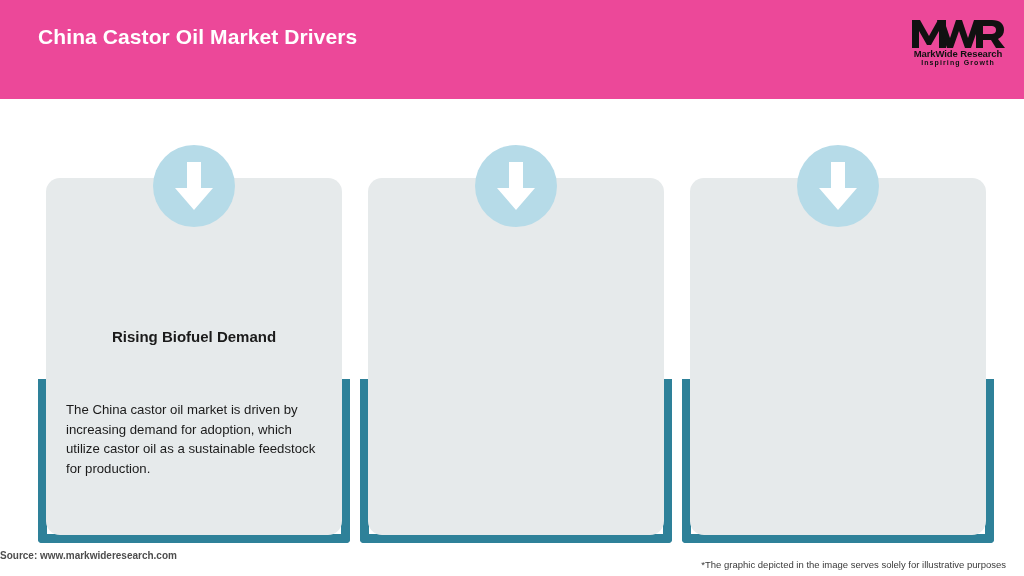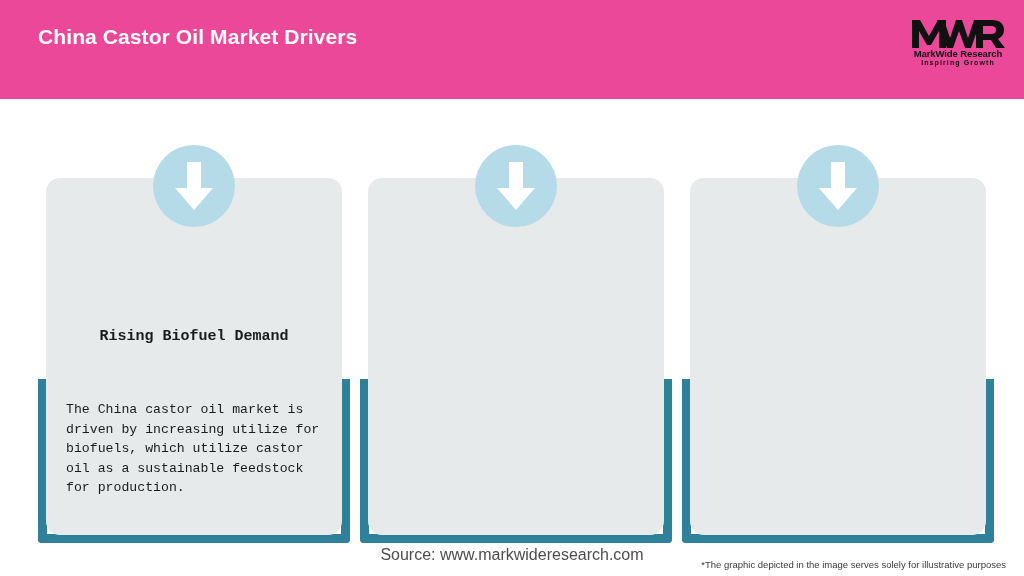--- a/index.html
+++ b/index.html
@@ -76,21 +76,20 @@
     white-space: nowrap;
   }
 
   
   .cards {
     position: absolute;
     left: 0;
     top: 99px;
     width: 1024px;
     height: 440px;
-    font-family: Liberation Mono, monospace;
   }
   .card-group {
     position: absolute;
     top: 0;
     width: 296px;
     height: 445px;
   }
   .card-group.g0 { left: 46px; }
   .card-group.g1 { left: 368px; }
   .card-group.g2 { left: 690px; }
@@ -160,23 +159,22 @@
     color: #1b1b1b;
     line-height: 19.5px;
   }
 
   
   .source {
     position: absolute;
     left: 0;
     top: 555px;
     width: 1024px;
-    text-align: center;
-    font-size: 16px;
-    font-weight: normal;
+    font-size: 10px;
+    font-weight: bold;
     color: #4d4d4d;
     transform: translateY(-50%);
   }
   .disclaimer {
     position: absolute;
     right: 18px;
     top: 564px;
     font-size: 9.5px;
     color: #3a3a3a;
     transform: translateY(-50%);
@@ -204,21 +202,21 @@
     <div class="logo-tagline">Inspiring Growth</div>
   </div>
 </div>
 
 <div class="cards">
 
   <div class="card-group g0">
     <div class="bracket"></div>
     <div class="card">
       <div class="card-title">Rising Biofuel Demand</div>
-      <div class="card-body">The China castor oil market is driven by increasing utilize for biofuels, which utilize castor oil as a sustainable feedstock for production.</div>
+      <div class="card-body">The China castor oil market is driven by increasing demand for adoption, which utilize castor oil as a sustainable feedstock for production.</div>
     </div>
     <div class="icon-circle">
       <svg width="44" height="52" viewBox="0 0 44 52" xmlns="http://www.w3.org/2000/svg">
         <path d="M15 2 L29 2 L29 28 L41 28 L22 50 L3 28 L15 28 Z" fill="#ffffff"></path>
       </svg>
     </div>
   </div>
 
   <div class="card-group g1">
     <div class="bracket"></div>

